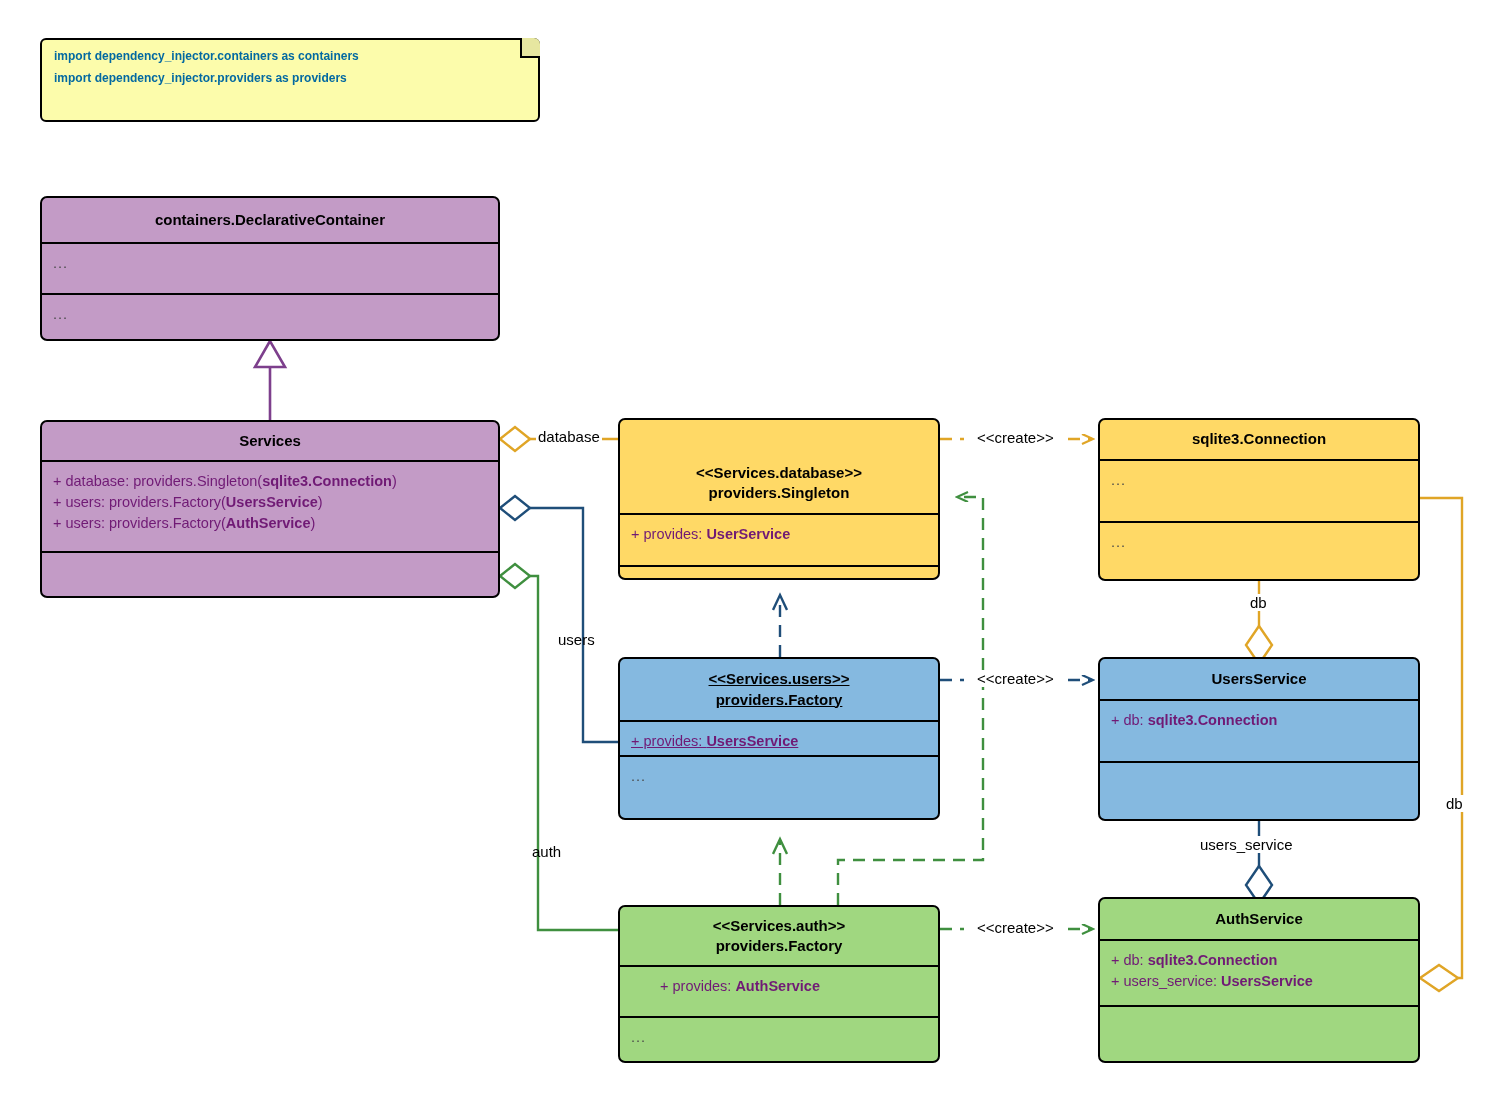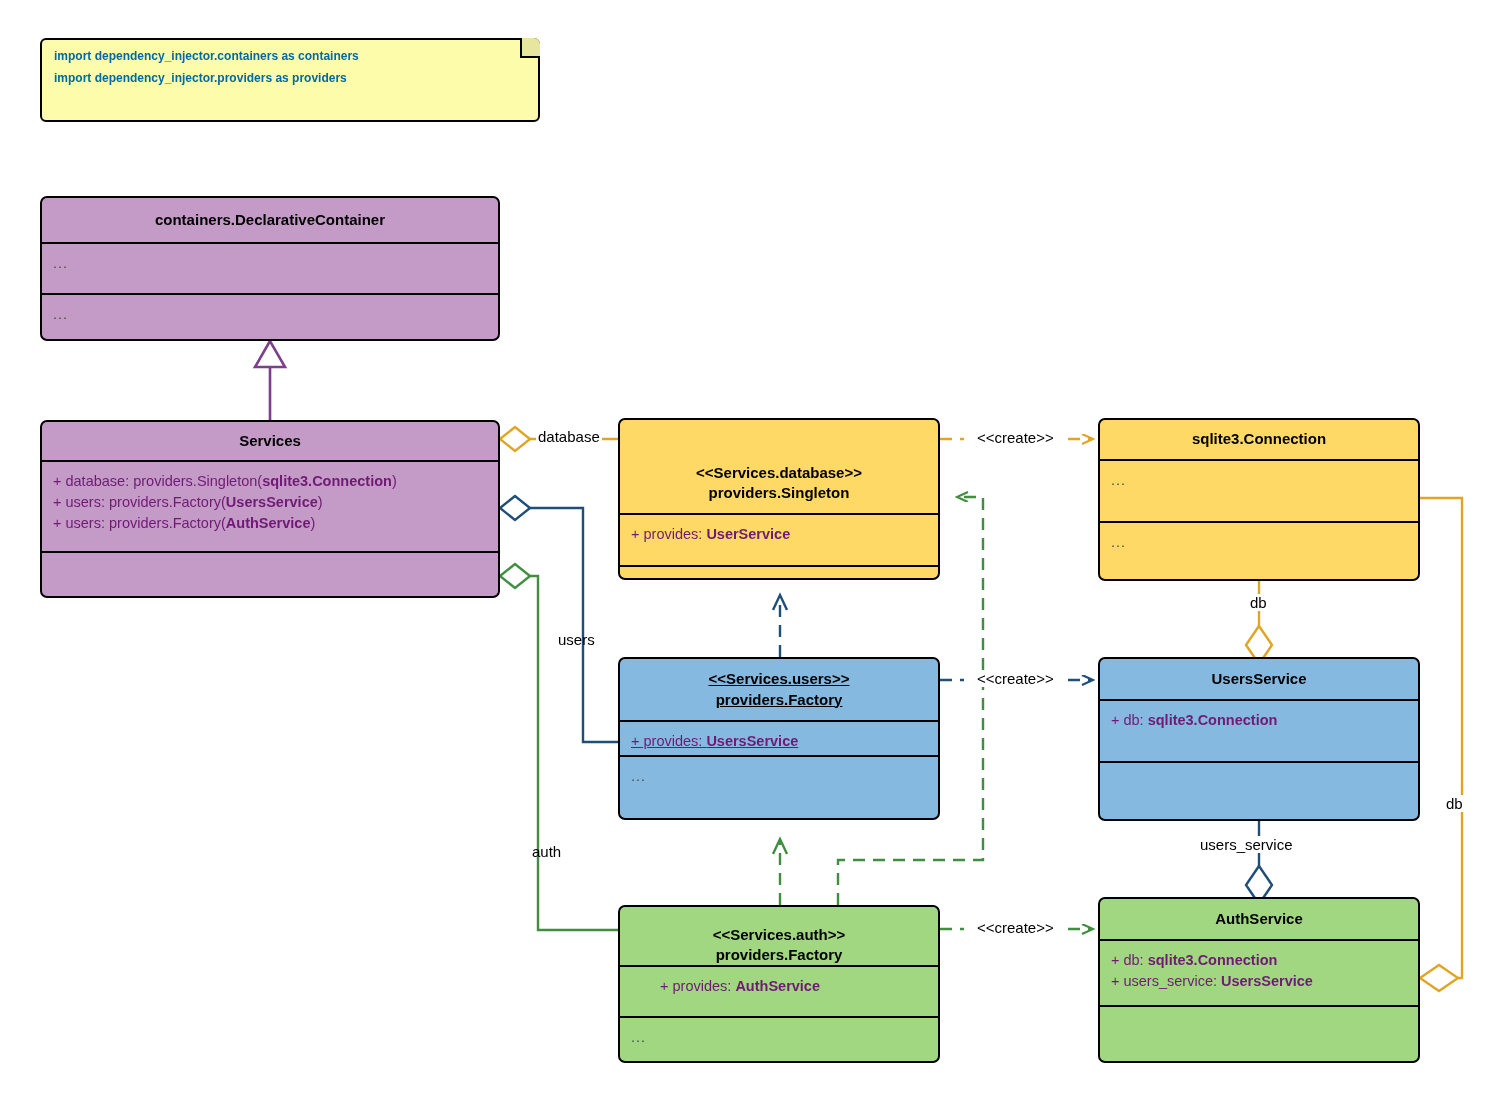--- a/index.html
+++ b/index.html
@@ -165,21 +165,21 @@
       <span>&lt;&lt;Services.users&gt;&gt;</span>
       <span>providers.Factory</span>
     </div>
     <div class="sec" style="height:35px;text-decoration:underline;">
       <div class="row"><span>+ provides: </span><b>UsersService</b></div>
     </div>
     <div class="sec dots" style="height:50px;">...</div>
   </div>
 
   <div class="cls green" style="left:618px;top:905px;width:322px;height:158px;">
-    <div class="hdr" style="height:58px;justify-content:flex-end;">
+    <div class="hdr" style="height:58px;">
       <span>&lt;&lt;Services.auth&gt;&gt;</span>
       <span>providers.Factory</span>
     </div>
     <div class="sec" style="height:51px;padding-left:40px;">
       <div class="row"><span>+ provides: </span><b>AuthService</b></div>
     </div>
     <div class="sec dots" style="height:49px;">...</div>
   </div>
 
   <div class="cls yellow" style="left:1098px;top:418px;width:322px;height:163px;">

